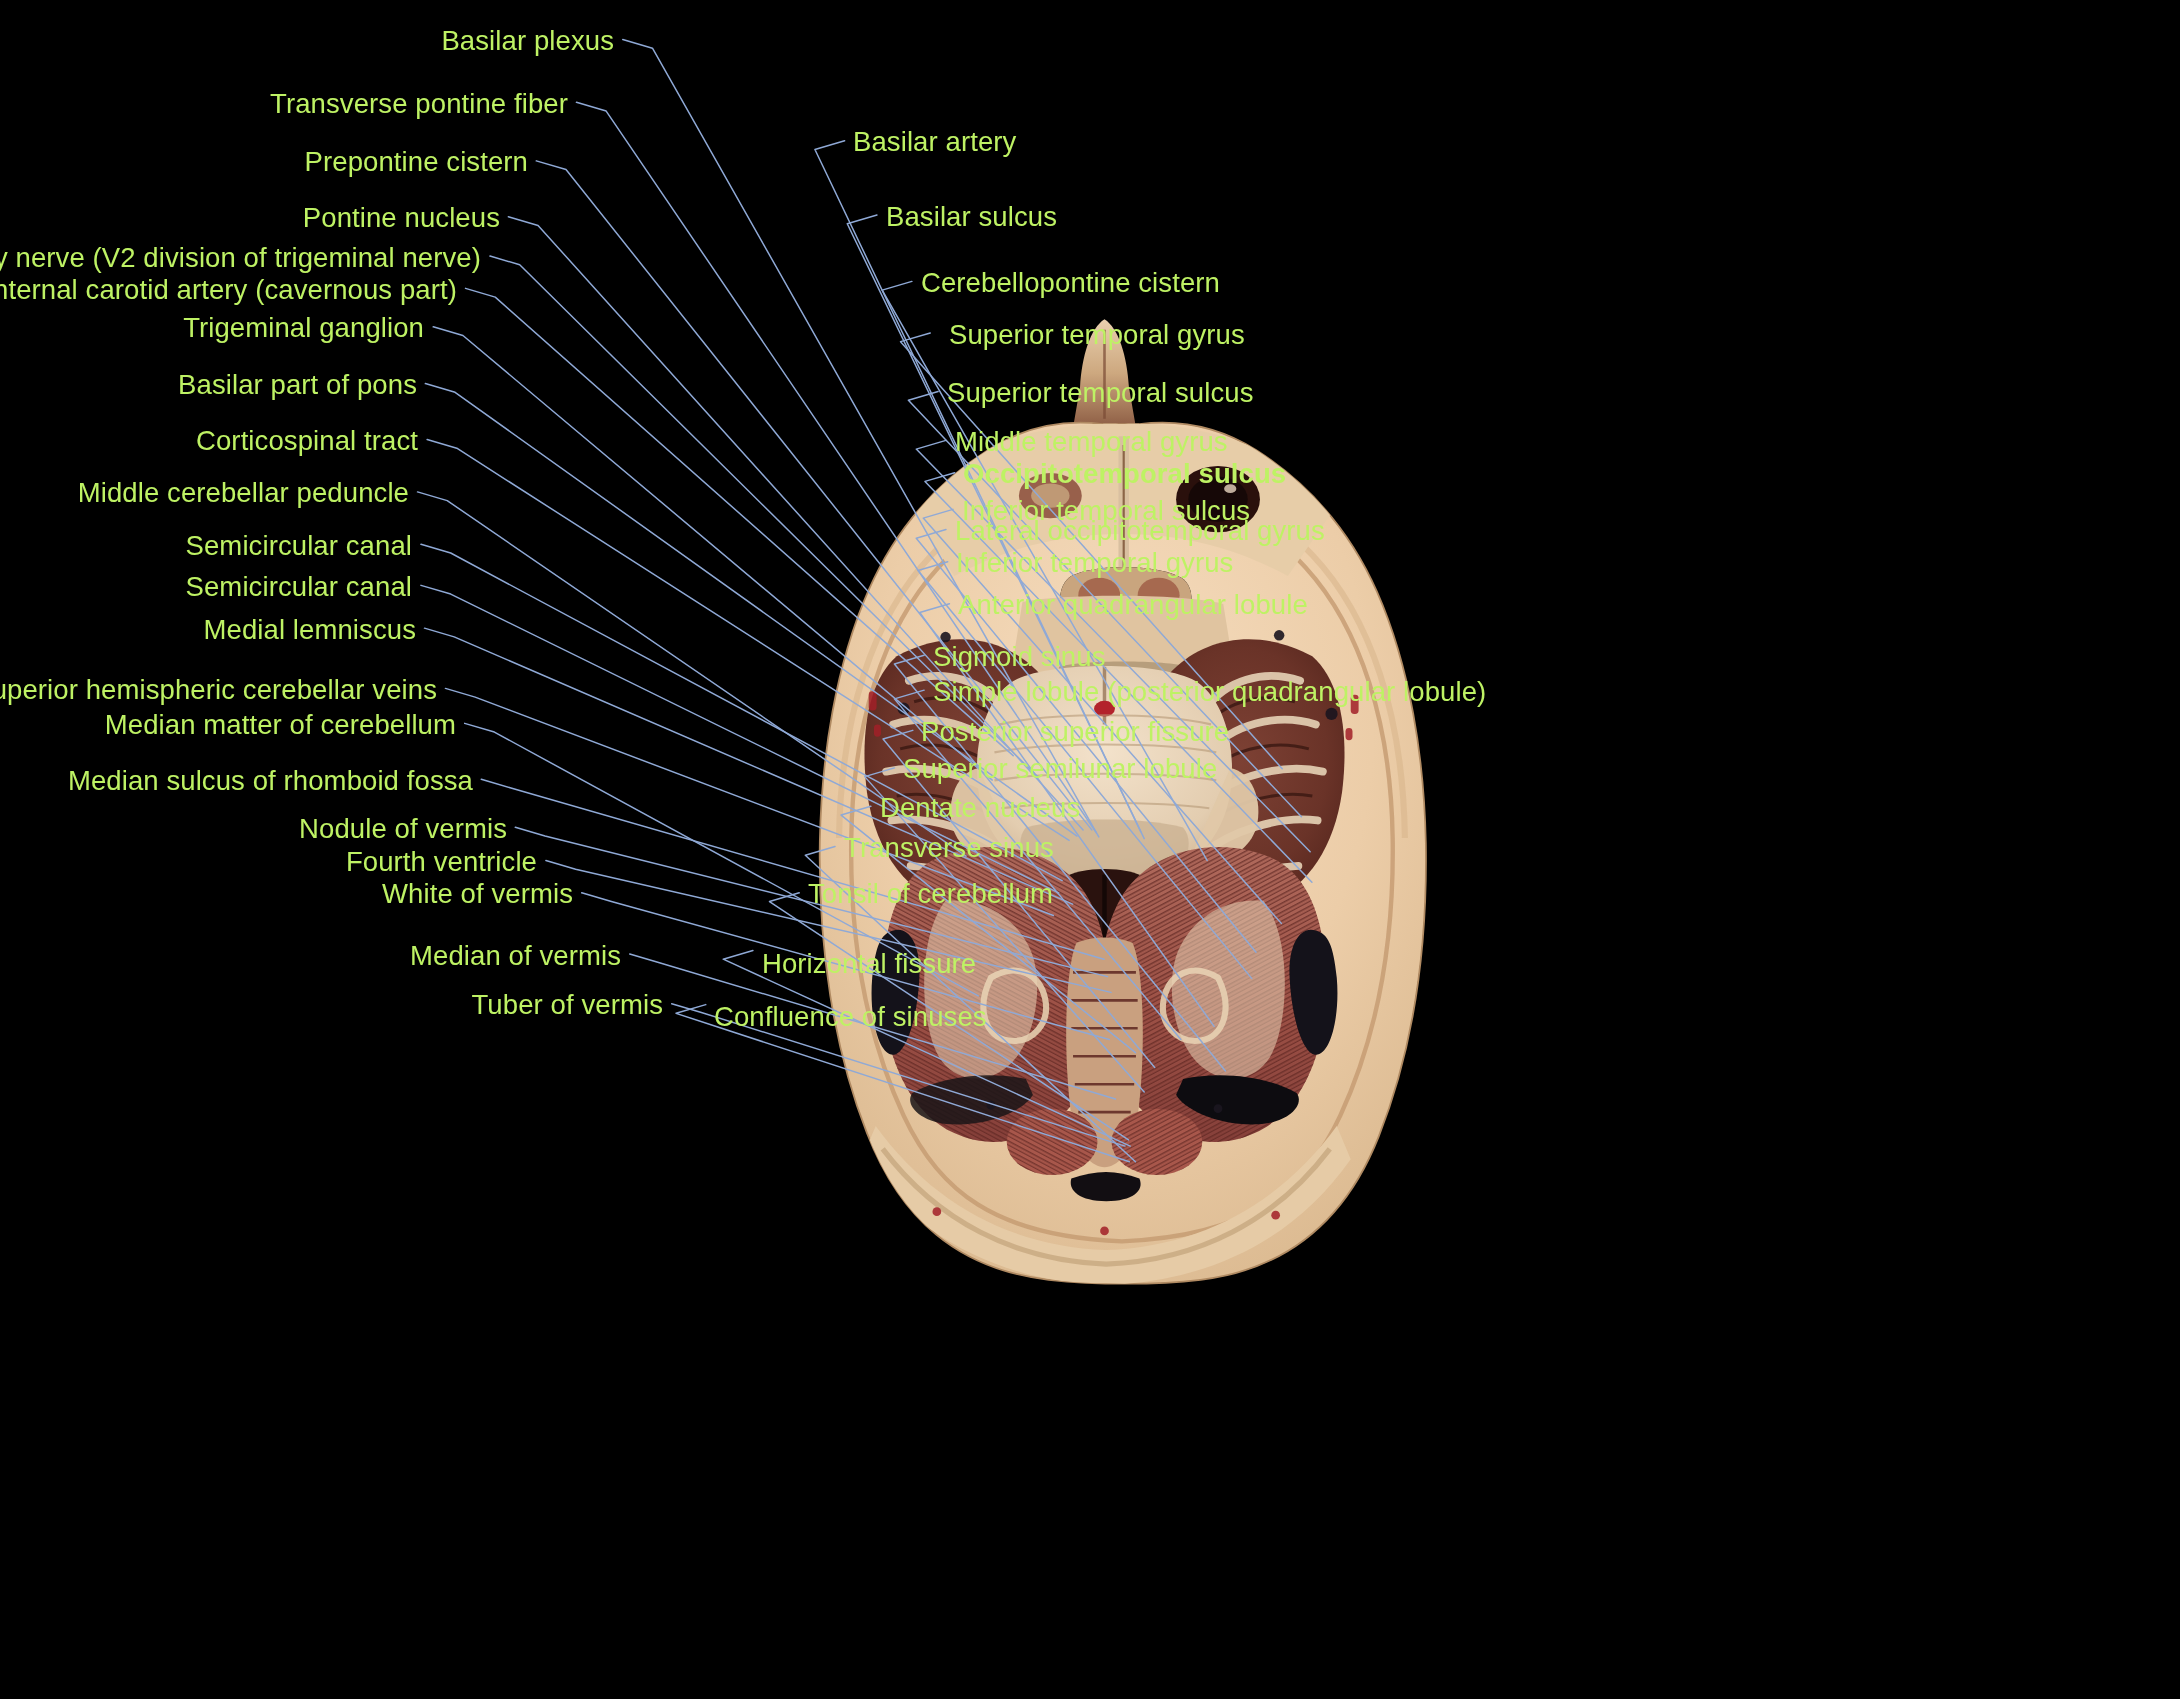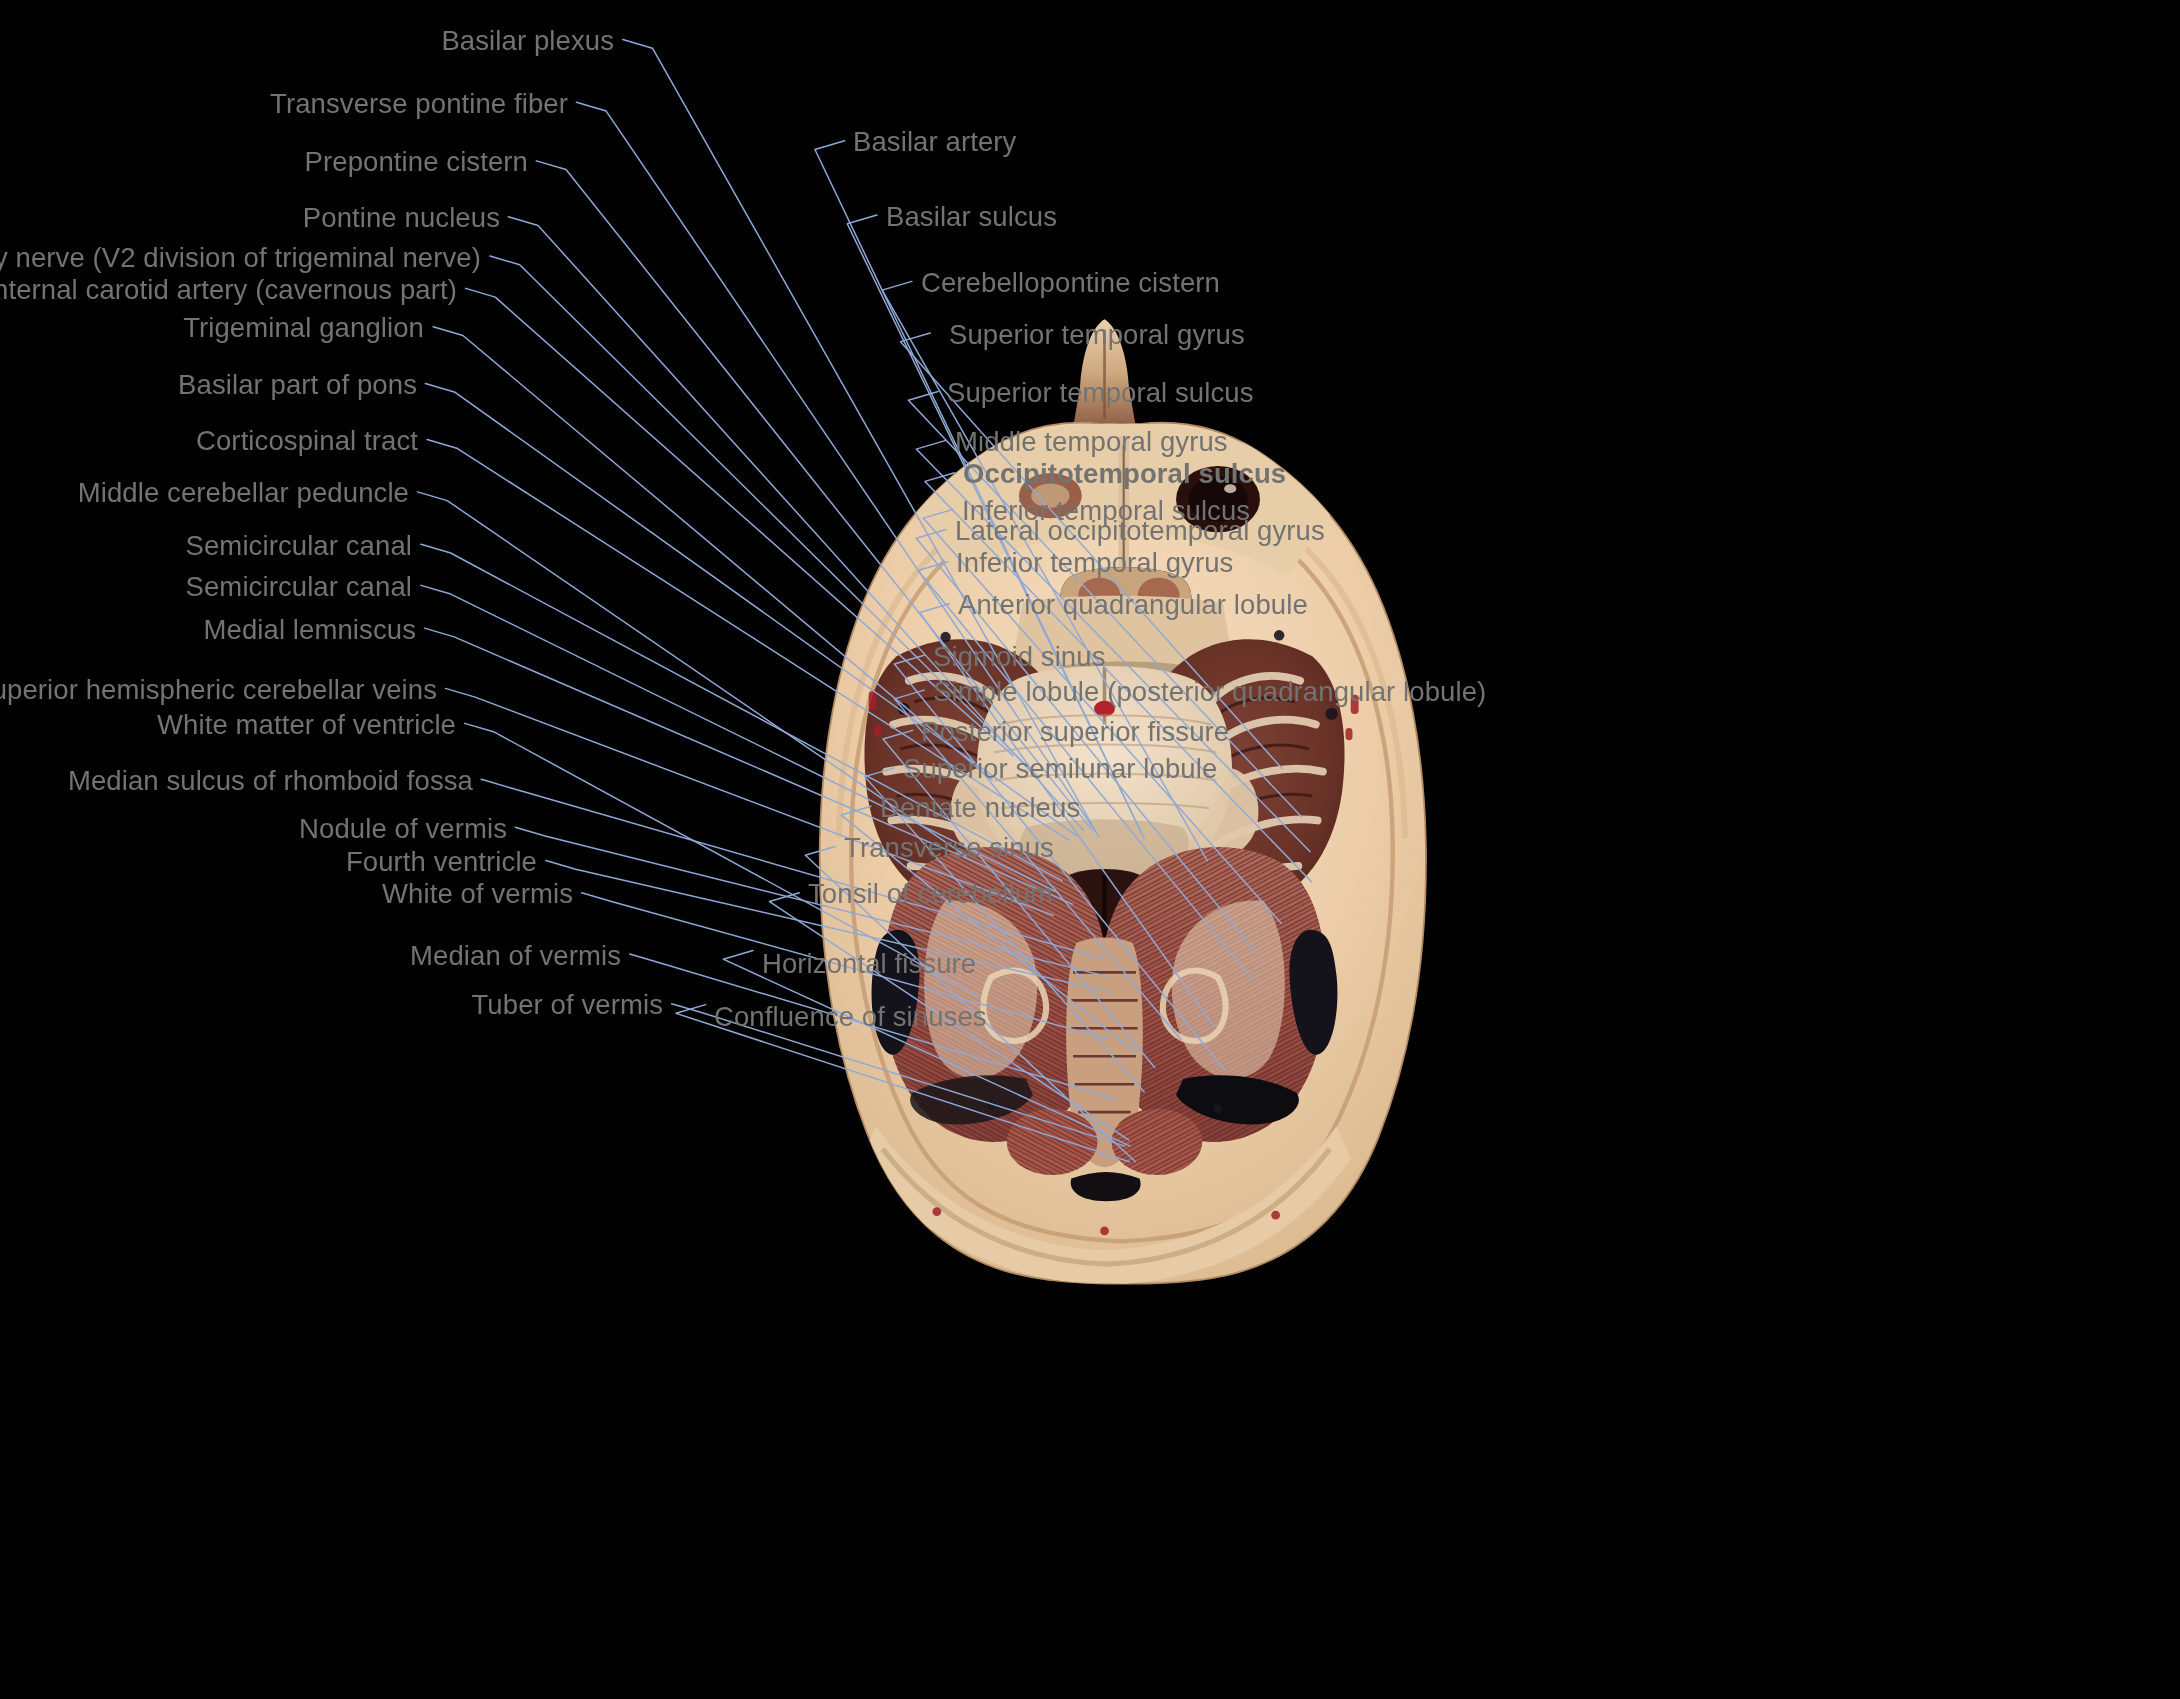--- a/index.html
+++ b/index.html
@@ -8,21 +8,21 @@
   #stage{position:absolute;inset:0;background:#000;}
 
   
   #specimen{position:absolute;left:729px;top:314px;width:751px;height:978px;}
   #spec-svg{position:absolute;inset:0;}
 
   
   #leaders{position:absolute;left:0;top:0;width:2181px;height:1700px;pointer-events:none;}
 
   
-  .lbl{position:absolute;color:#737373;font-size:27.5px;line-height:1.05;
+  .lbl{position:absolute;color:#bef264;font-size:27.5px;line-height:1.05;
        white-space:nowrap;letter-spacing:0.1px;}
   .lbl.r{transform:translate(-100%,-50%);}   
   .lbl.l{transform:translate(0,-50%);}       
 </style>
 </head>
 <body>
 
 <div id="stage">
 
   <div id="specimen">
@@ -298,21 +298,21 @@
       <div class="lbl r" style="left: 481px; top: 258px;">Maxillary nerve (V2 division of trigeminal nerve)</div>
       <div class="lbl r" style="left: 457px; top: 290px;">Internal carotid artery (cavernous part)</div>
       <div class="lbl r" style="left: 424px; top: 328px;">Trigeminal ganglion</div>
       <div class="lbl r" style="left: 417px; top: 385px;">Basilar part of pons</div>
       <div class="lbl r" style="left: 418px; top: 441px;">Corticospinal tract</div>
       <div class="lbl r" style="left: 409px; top: 493px;">Middle cerebellar peduncle</div>
       <div class="lbl r" style="left: 412px; top: 546px;">Semicircular canal</div>
       <div class="lbl r" style="left: 412px; top: 587px;">Semicircular canal</div>
       <div class="lbl r" style="left: 416px; top: 630px;">Medial lemniscus</div>
       <div class="lbl r" style="left: 437px; top: 690px;">Superior hemispheric cerebellar veins</div>
-      <div class="lbl r" style="left: 456px; top: 725px;">White matter of ventricle</div>
+      <div class="lbl r" style="left: 456px; top: 725px;">Median matter of cerebellum</div>
       <div class="lbl r" style="left: 473px; top: 781px;">Median sulcus of rhomboid fossa</div>
       <div class="lbl r" style="left: 507px; top: 829px;">Nodule of vermis</div>
       <div class="lbl r" style="left: 537px; top: 862px;">Fourth ventricle</div>
       <div class="lbl r" style="left: 573px; top: 894px;">White of vermis</div>
       <div class="lbl r" style="left: 621px; top: 956px;">Median of vermis</div>
       <div class="lbl r" style="left: 663px; top: 1005px;">Tuber of vermis</div>
     </div>
   <div id="labels-right">
       <div class="lbl l" style="left: 853px; top: 142px;">Basilar artery</div>
       <div class="lbl l" style="left: 886px; top: 217px;">Basilar sulcus</div>

